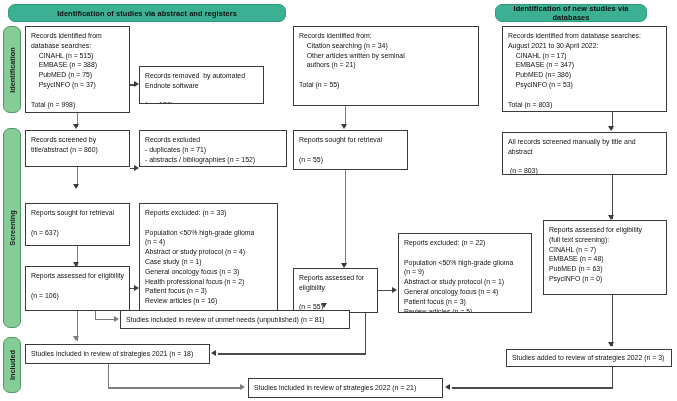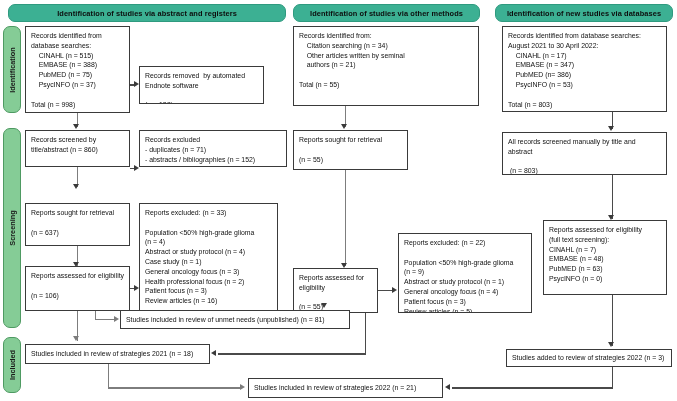--- a/index.html
+++ b/index.html
@@ -95,24 +95,21 @@
   .arrow.grey.right { border-left-color: #7d7d7d; }
 </style>
 </head>
 <body>
 
 <div id="canvas">
 
   <div class="hdr" style="left:8px; top:4px; width:278px; height:18px;">
     <span>Identification of studies via abstract and registers</span>
   </div>
-  <div class="hdr" style="left:293px; top:4px; width:187px; height:18px;">
-    <span>Identification of studies via other methods</span>
-  </div>
-  <div class="hdr" style="left:495px; top:4px; width:178px; height:18px;">
+  <div class="hdr" style="left:495px; top:4px; width:152px; height:18px;">
     <span>Identification of new studies via databases</span>
   </div>
 
   <div class="stage" style="left:3px; top:26px; width:18px; height:87px;">
     <span>Identification</span>
   </div>
   <div class="stage" style="left:3px; top:128px; width:18px; height:200px;">
     <span>Screening</span>
   </div>
   <div class="stage" style="left:3px; top:337px; width:18px; height:56px;">

